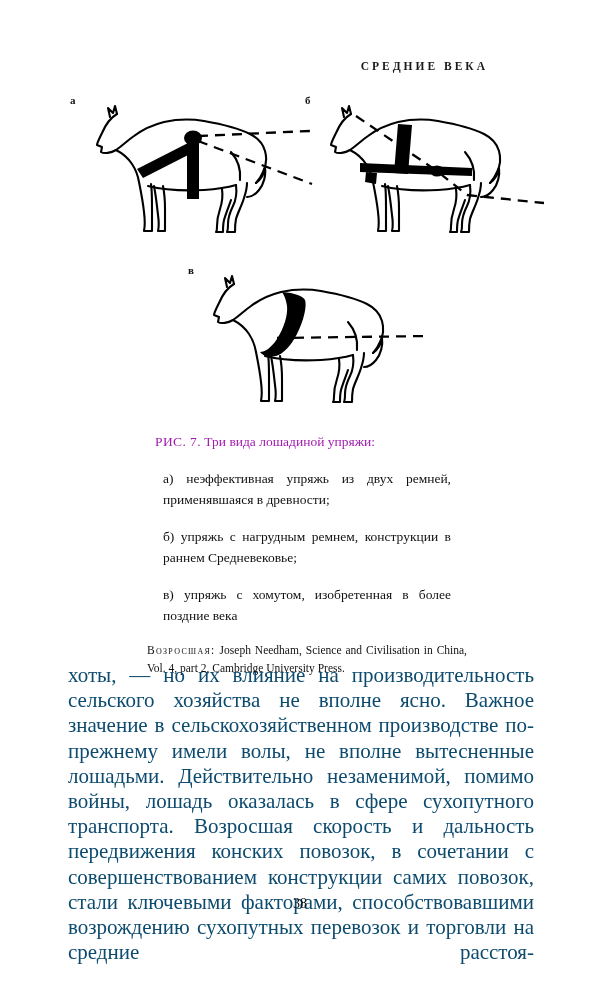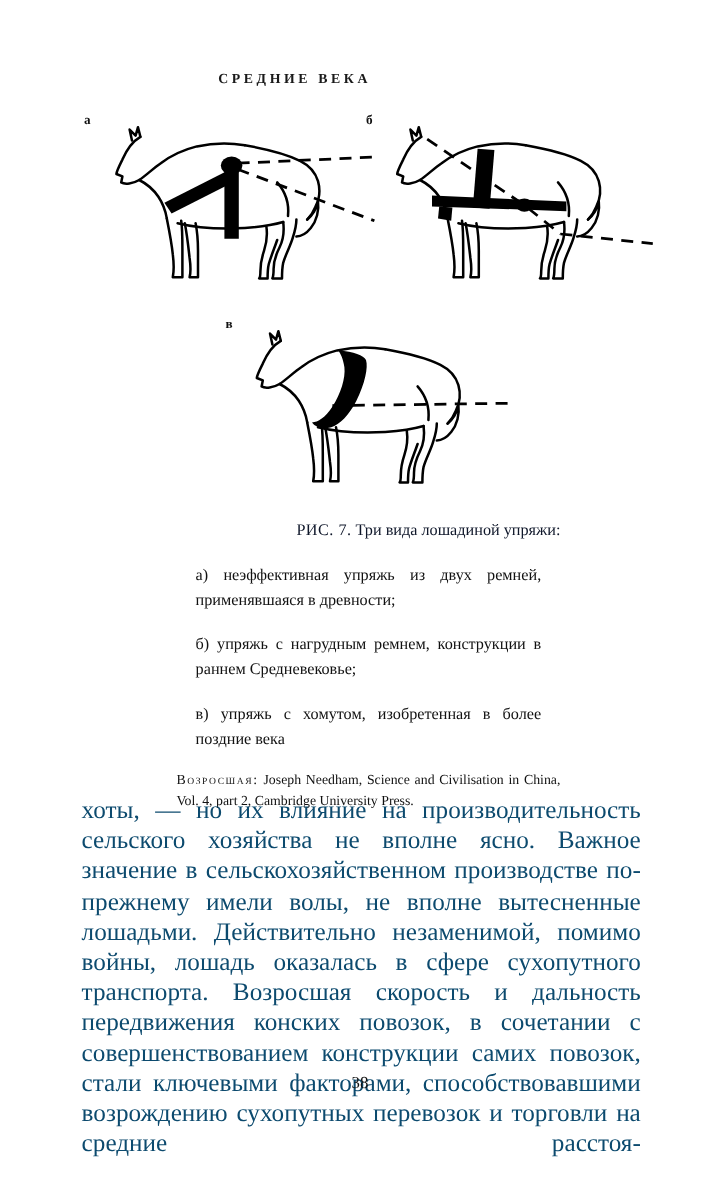--- a/index.html
+++ b/index.html
@@ -20,21 +20,21 @@
     inset: 0;
     background: #ffffff;
   }
 
   
   .running-head {
     position: absolute;
     top: 60px;
     left: 0;
     width: 488px;
-    text-align: center;
+    text-align: right;
     font-size: 11.5px;
     letter-spacing: 3.0px;
     text-indent: 3.0px;
     font-weight: 700;
     color: #1a1a1a;
   }
 
   
   .figure {
     position: absolute;
@@ -68,22 +68,21 @@
     position: absolute;
     top: 432px;
     left: 147px;
     width: 320px;
   }
   .caption-title {
     font-size: 13.5px;
     line-height: 20px;
     margin-bottom: 7px;
     text-indent: 8px;
-    color: #0f172a;
-    text-align: right;
+    color: #a21caf;
   }
   .caption-title .smallcaps {
     font-variant: small-caps;
     letter-spacing: 0.4px;
   }
   .caption-items {
     font-size: 13.5px;
     line-height: 21px;
     color: #111;
     text-align: justify;

